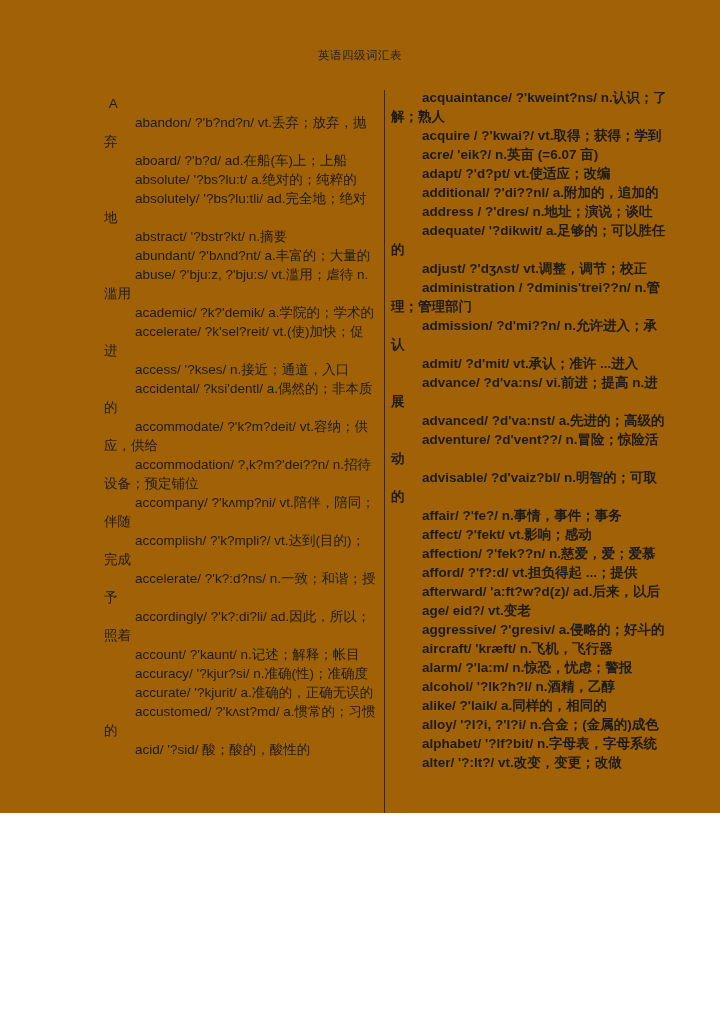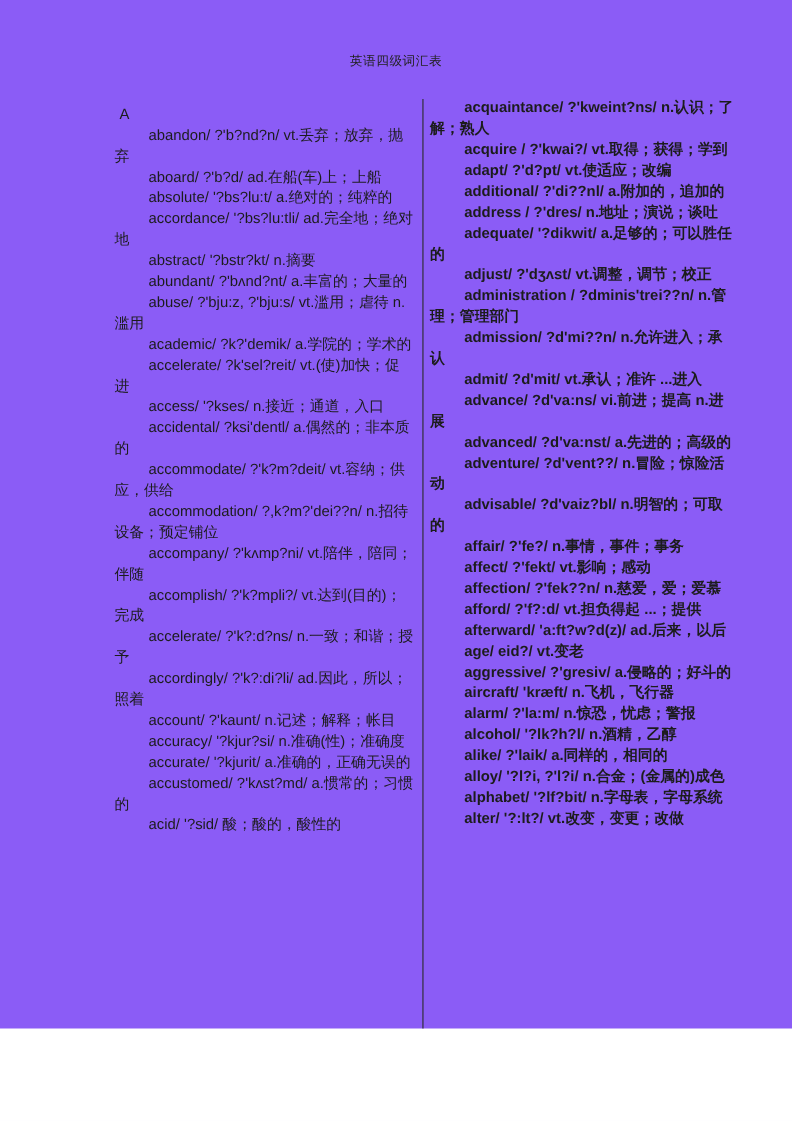--- a/index.html
+++ b/index.html
@@ -9,22 +9,22 @@
   }
   body {
     width: 720px;
     height: 1019px;
     font-family: "Liberation Sans", "DejaVu Sans", sans-serif;
     color: #1c1c1c;
   }
   .page {
     position: relative;
     width: 720px;
-    height: 935px;
-    background: #8b5cf6;
+    height: 813px;
+    background: #a16207;
     overflow: hidden;
   }
   .doc-title {
     position: absolute;
     top: 48px;
     left: 0;
     width: 100%;
     text-align: center;
     font-size: 11.5px;
     letter-spacing: 0.5px;
@@ -96,21 +96,21 @@
   <div class="doc-title">英语四级词汇表</div>
 
   <div class="column-divider"></div>
 
   <div class="col col-left">
     <p class="section-letter">A</p>
 
   <p class="entry">abandon/ ?'b?nd?n/ vt.丢弃；放弃，抛弃</p>
       <p class="entry">aboard/ ?'b?d/ ad.在船(车)上；上船</p>
       <p class="entry">absolute/ '?bs?lu:t/ a.绝对的；纯粹的</p>
-      <p class="entry">accordance/ '?bs?lu:tli/ ad.完全地；绝对地</p>
+      <p class="entry">absolutely/ '?bs?lu:tli/ ad.完全地；绝对地</p>
       <p class="entry">abstract/ '?bstr?kt/ n.摘要</p>
       <p class="entry">abundant/ ?'bʌnd?nt/ a.丰富的；大量的</p>
       <p class="entry">abuse/ ?'bju:z, ?'bju:s/ vt.滥用；虐待 n.滥用</p>
       <p class="entry">academic/ ?k?'demik/ a.学院的；学术的</p>
       <p class="entry">accelerate/ ?k'sel?reit/ vt.(使)加快；促进</p>
       <p class="entry">access/ '?kses/ n.接近；通道，入口</p>
       <p class="entry">accidental/ ?ksi'dentl/ a.偶然的；非本质的</p>
       <p class="entry">accommodate/ ?'k?m?deit/ vt.容纳；供应，供给</p>
       <p class="entry">accommodation/ ?,k?m?'dei??n/ n.招待设备；预定铺位</p>
       <p class="entry">accompany/ ?'kʌmp?ni/ vt.陪伴，陪同；伴随</p>
@@ -121,20 +121,21 @@
       <p class="entry">accuracy/ '?kjur?si/ n.准确(性)；准确度</p>
       <p class="entry">accurate/ '?kjurit/ a.准确的，正确无误的</p>
       <p class="entry">accustomed/ ?'kʌst?md/ a.惯常的；习惯的</p>
       <p class="entry">acid/ '?sid/ 酸；酸的，酸性的</p>
     </div>
 
   <div class="col col-right">
 
   <p class="entry">acquaintance/ ?'kweint?ns/ n.认识；了解；熟人</p>
       <p class="entry">acquire / ?'kwai?/ vt.取得；获得；学到</p>
+      <p class="entry">acre/ 'eik?/ n.英亩 (=6.07 亩)</p>
       <p class="entry">adapt/ ?'d?pt/ vt.使适应；改编</p>
       <p class="entry">additional/ ?'di??nl/ a.附加的，追加的</p>
       <p class="entry">address / ?'dres/ n.地址；演说；谈吐</p>
       <p class="entry">adequate/ '?dikwit/ a.足够的；可以胜任的</p>
       <p class="entry">adjust/ ?'dʒʌst/ vt.调整，调节；校正</p>
       <p class="entry">administration / ?dminis'trei??n/ n.管理；管理部门</p>
       <p class="entry">admission/ ?d'mi??n/ n.允许进入；承认</p>
       <p class="entry">admit/ ?d'mit/ vt.承认；准许 ...进入</p>
       <p class="entry">advance/ ?d'va:ns/ vi.前进；提高 n.进展</p>
       <p class="entry">advanced/ ?d'va:nst/ a.先进的；高级的</p>

